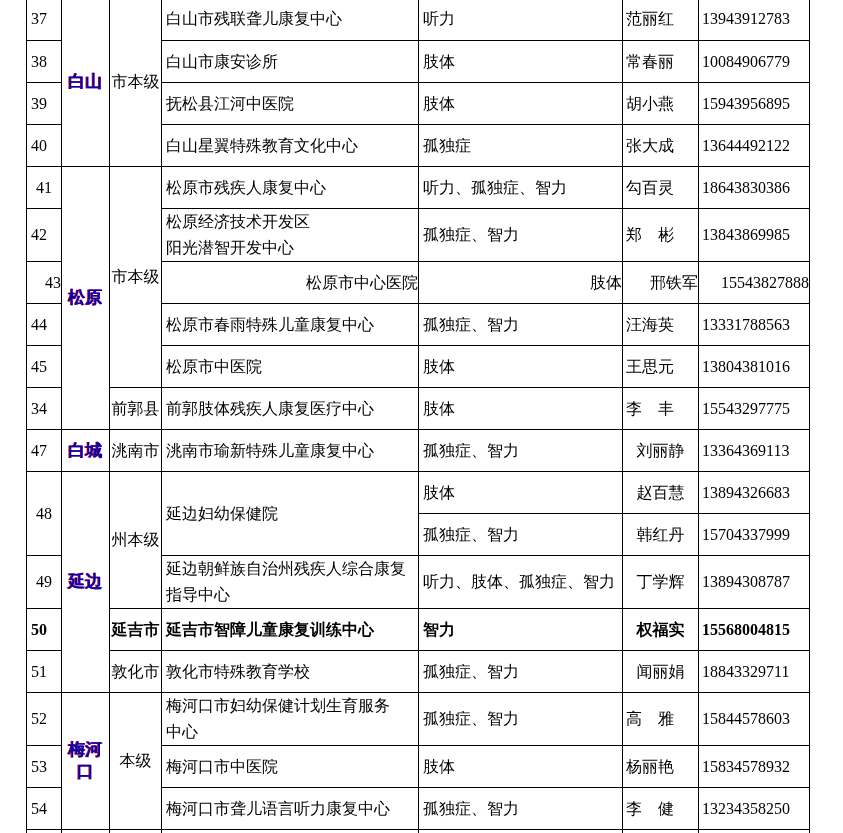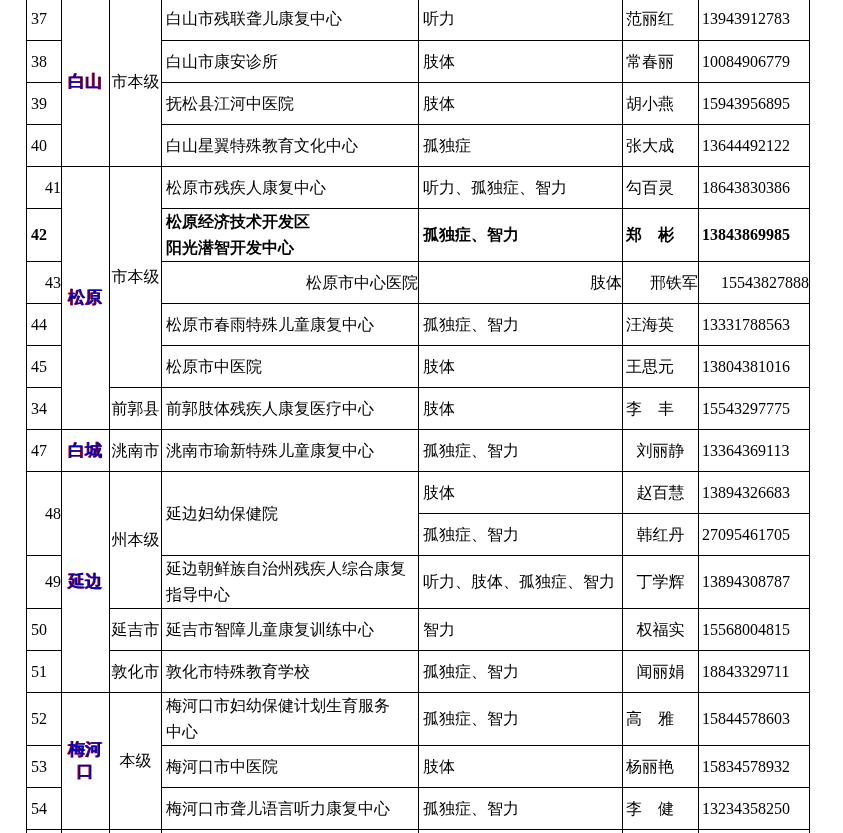--- a/index.html
+++ b/index.html
@@ -8,21 +8,21 @@
     font-family:"Liberation Serif","DejaVu Serif",serif;color:#000000;
     position:relative;
   }
   .table-wrap{position:absolute;left:26px;top:-4px;}
   table{border-collapse:collapse;table-layout:fixed;}
   td{
     border:1px solid #000000;vertical-align:middle;
     font-size:16px;line-height:20px;padding:0;overflow:hidden;
   }
   td.num{padding-left:4px;}
-  td.num.center{padding-left:0;text-align:right;}
+  td.num.center{padding-left:0;text-align:center;}
   td.city{
     text-align:center;font-weight:bold;font-size:17px;line-height:22px;
     color:var(--city-text,#0000bb);
     text-shadow:-1px 0 0 var(--city-shadow,#c00000);
   }
   td.level{text-align:center;}
   td.name{padding-left:4px;white-space:pre-line;line-height:26px;}
   td.cat{padding-left:4px;}
   td.contact{padding-left:3px;}
   td.contact.center{padding-left:0;text-align:center;}
@@ -76,21 +76,21 @@
         </tr>
         <tr style="height: 42px;">
           <td class="num center">41</td>
           <td class="city" rowspan="6">松原</td>
           <td class="level" rowspan="5">市本级</td>
           <td class="name">松原市残疾人康复中心</td>
           <td class="cat">听力、孤独症、智力</td>
           <td class="contact">勾百灵</td>
           <td class="phone">18643830386</td>
         </tr>
-        <tr style="height: 53px; font-weight: bold;">
+        <tr style="height: 53px;">
           <td class="num">42</td>
           <td class="name">松原经济技术开发区
 阳光潜智开发中心</td>
           <td class="cat">孤独症、智力</td>
           <td class="contact">郑　彬</td>
           <td class="phone">13843869985</td>
         </tr>
         <tr style="height: 42px; text-align: right;">
           <td class="num">43</td>
           <td class="name">松原市中心医院</td>
@@ -134,31 +134,31 @@
           <td class="city" rowspan="5">延边</td>
           <td class="level" rowspan="3">州本级</td>
           <td class="name" rowspan="2">延边妇幼保健院</td>
           <td class="cat">肢体</td>
           <td class="contact center">赵百慧</td>
           <td class="phone">13894326683</td>
         </tr>
         <tr style="height: 42px;">
           <td class="cat">孤独症、智力</td>
           <td class="contact center">韩红丹</td>
-          <td class="phone">27095461705</td>
+          <td class="phone">15704337999</td>
         </tr>
         <tr style="height: 53px;">
           <td class="num center">49</td>
           <td class="name">延边朝鲜族自治州残疾人综合康复
 指导中心</td>
           <td class="cat">听力、肢体、孤独症、智力</td>
           <td class="contact center">丁学辉</td>
           <td class="phone">13894308787</td>
         </tr>
-        <tr style="height: 42px;">
+        <tr style="height: 42px; font-weight: bold;">
           <td class="num">50</td>
           <td class="level">延吉市</td>
           <td class="name">延吉市智障儿童康复训练中心</td>
           <td class="cat">智力</td>
           <td class="contact center">权福实</td>
           <td class="phone">15568004815</td>
         </tr>
         <tr style="height: 42px;">
           <td class="num">51</td>
           <td class="level">敦化市</td>

